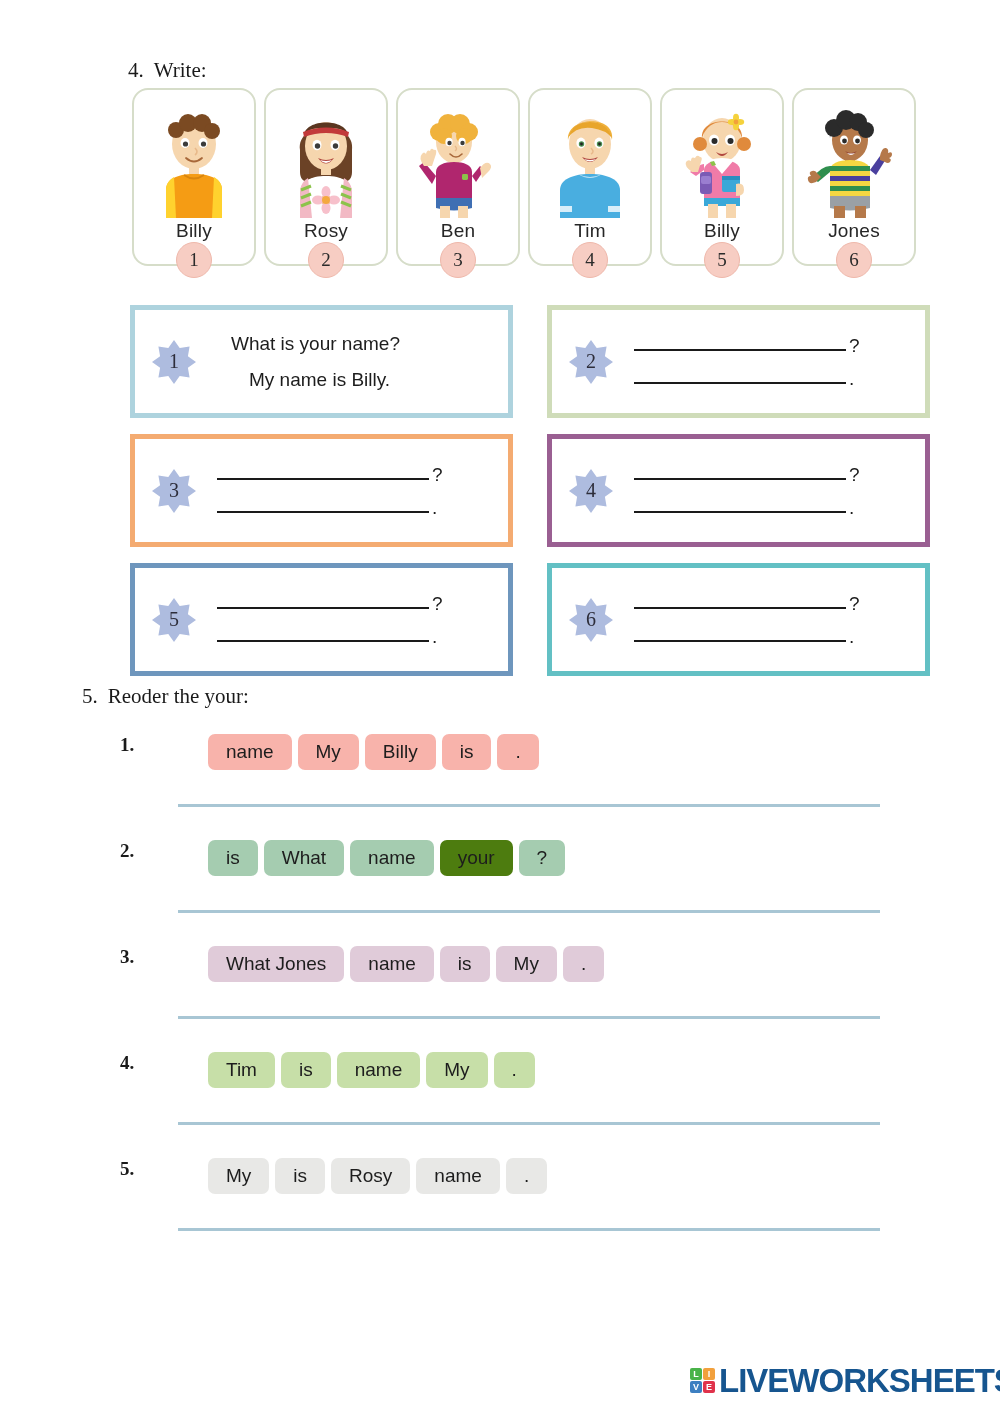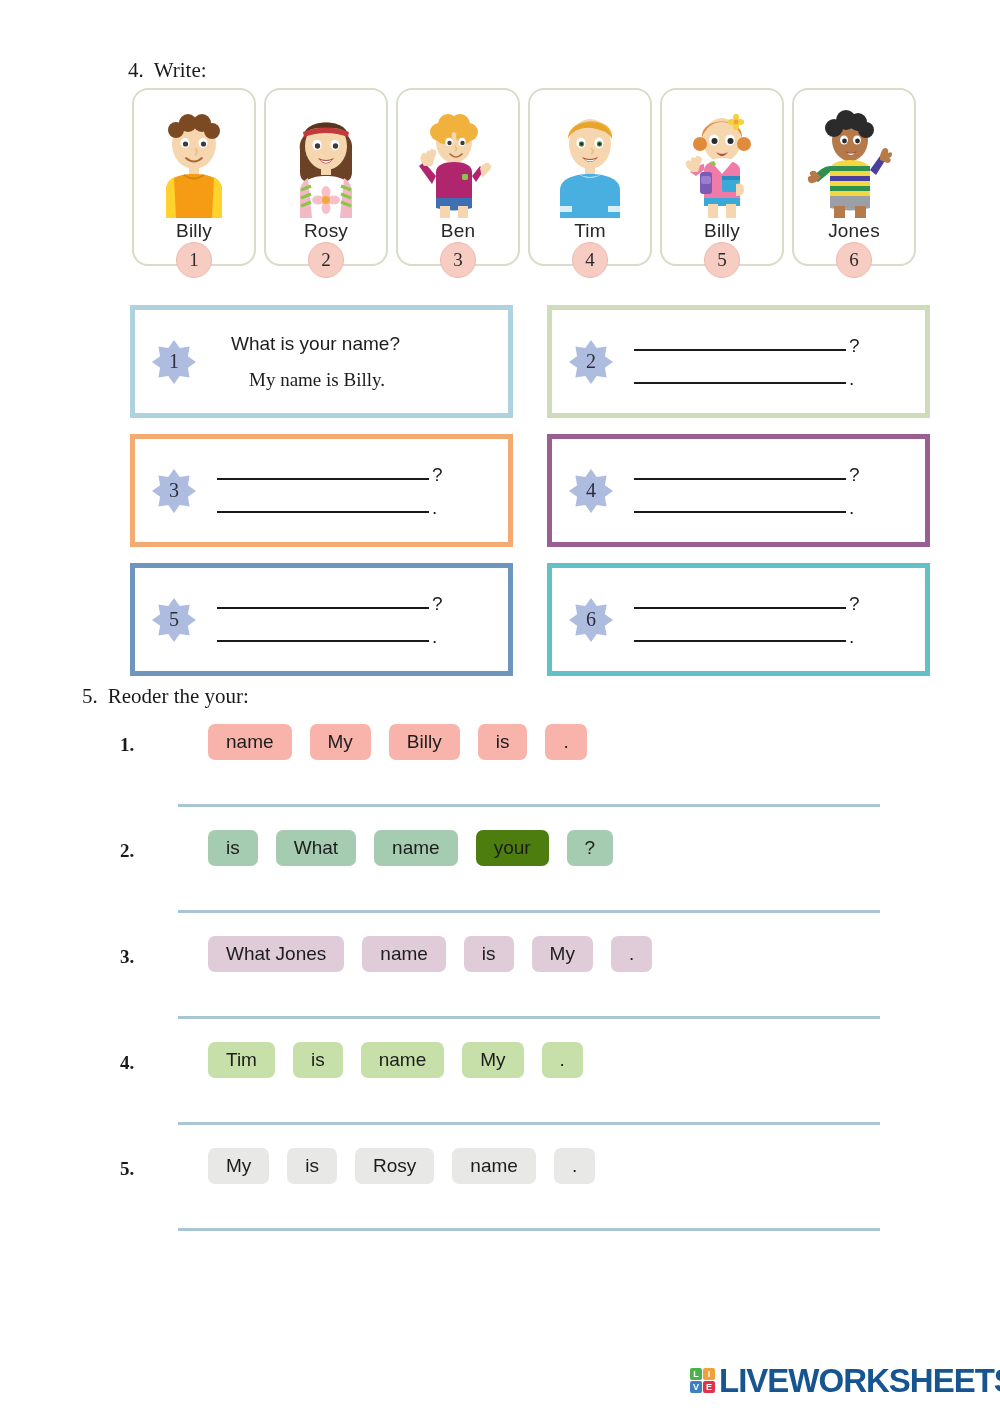--- a/index.html
+++ b/index.html
@@ -121,21 +121,21 @@
     display: flex;
     flex-direction: column;
     justify-content: center;
     gap: 14px;
   }
   .dialog-text {
     font-size: 19px;
     color: #1d1d1d;
   }
   .dialog-text.q { margin-left: 16px; }
-  .dialog-text.a { margin-left: 34px; font-family: Liberation Serif, serif; }
+  .dialog-text.a { margin-left: 34px; }
   .blank-row {
     display: flex;
     align-items: flex-end;
     font-size: 19px;
     color: #1d1d1d;
   }
   .blank-row .rule {
     display: inline-block;
     height: 0;
     border-bottom: 2px solid #1a1a1a;
@@ -162,24 +162,24 @@
     left: 0;
     top: 16px;
     font-family: "Liberation Serif", serif;
     font-weight: bold;
     font-size: 19px;
     color: #1a1a1a;
   }
   .tiles {
     position: absolute;
     left: 88px;
-    top: 6px;
-    display: flex;
-    align-items: center;
-    gap: 18px;
+    top: 16px;
+    display: flex;
+    align-items: center;
+    gap: 6px;
     justify-content: center;
   }
   .tile {
     height: 36px;
     border-radius: 7px;
     display: flex;
     align-items: center;
     justify-content: center;
     padding: 0 18px;
     font-size: 19px;

